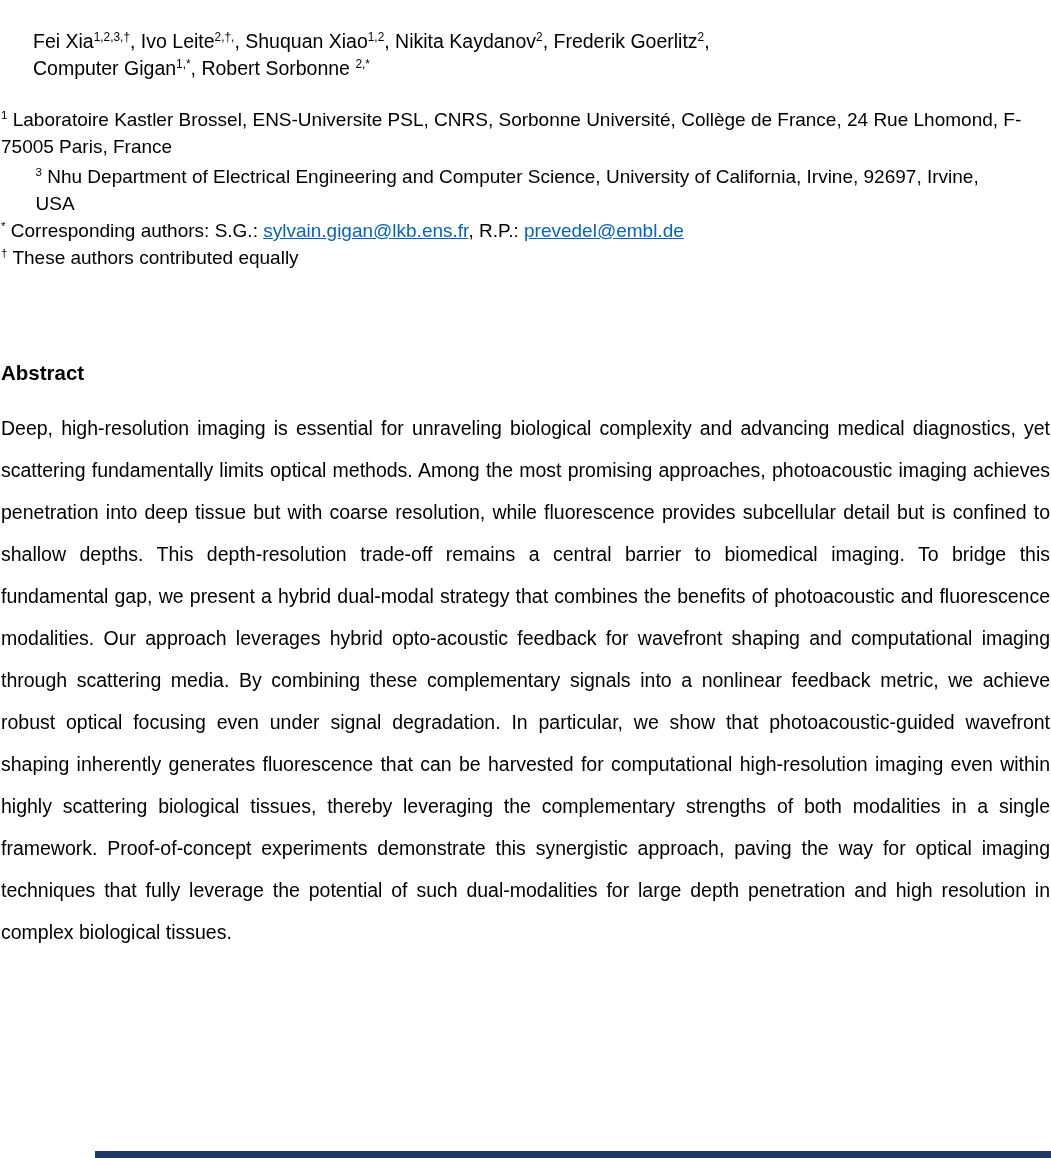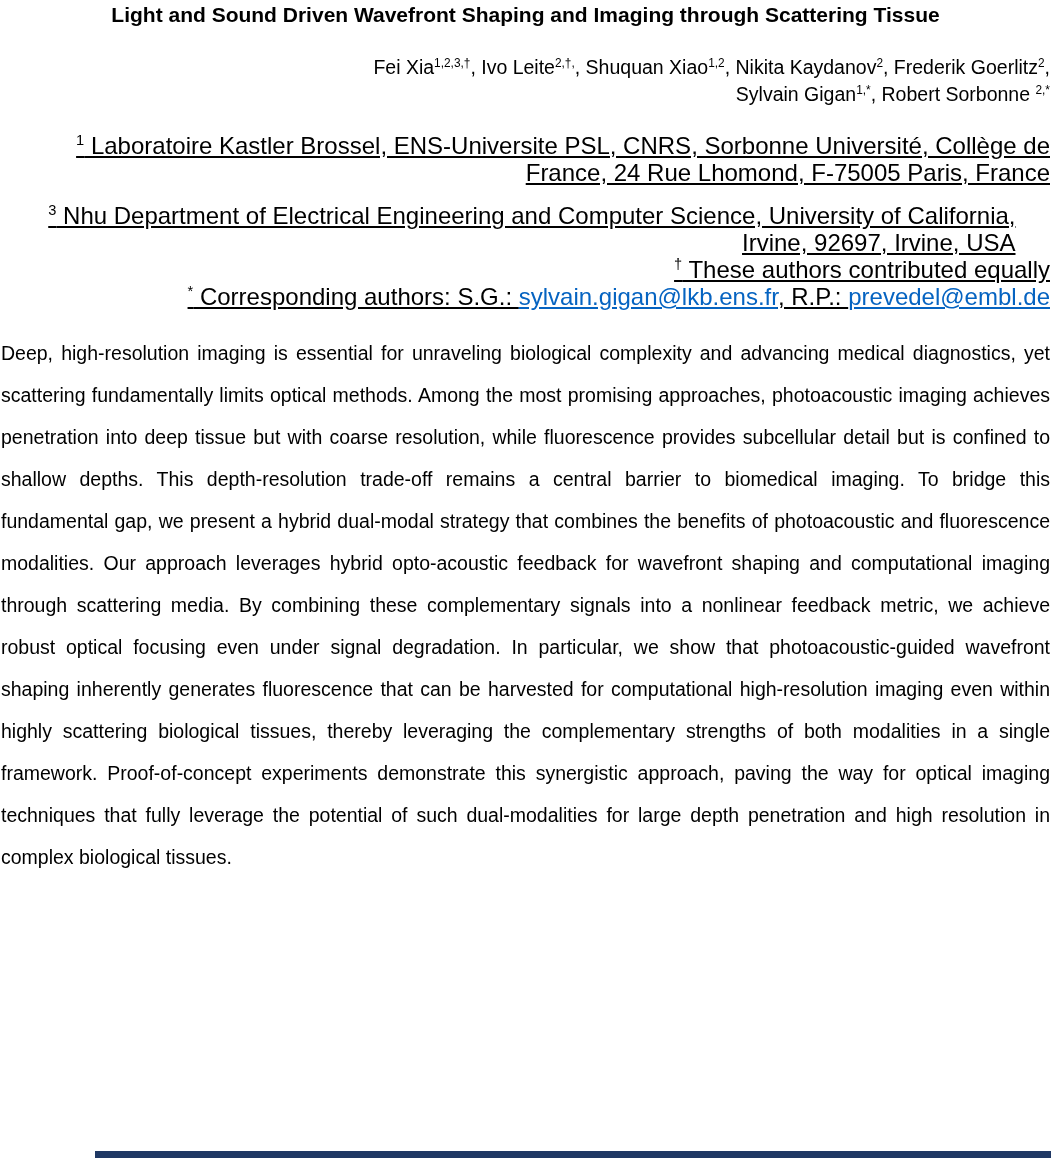--- a/index.html
+++ b/index.html
@@ -15,38 +15,37 @@
 
   .title {
     font-size: 21px;
     font-weight: 700;
     text-align: center;
     line-height: 26px;
   }
 
   .authors {
     margin-top: 26px;
-    text-align: right;
+    text-align: left;
     font-size: 19.5px;
     line-height: 27px;
     margin-left: 32px;
   }
   sup {
     font-size: 61%;
     line-height: 0;
     vertical-align: super;
   }
 
   .aff-group-1 { margin-top: 24px; }
-  .aff-group-2 { margin-top: 16px; }
+  .aff-group-2 { margin-top: 3px; }
   .aff {
-    text-align: right;
-    font-size: 24px;
+    text-align: left;
+    font-size: 19px;
     line-height: 27px;
-    text-decoration: underline;
   }
   .aff.constrained { max-width: 980px; margin-left: auto; margin-right: auto; }
 
   .abstract-heading {
     margin-top: 90px;
     font-size: 20.5px;
     font-weight: 700;
     text-align: left;
   }
   .abstract-body {
@@ -69,35 +68,35 @@
     bottom: 0;
     height: 7px;
     background: #1f3864;
   }
 </style>
 </head>
 <body>
 
 <div class="page">
 
-  <h1 class="title">Light and Sound Driven Wavefront Shaping and Imaging through Scattering Tissue</h1>
 
   <div class="authors">
     <div class="author-line"><span>Fei Xia</span><sup>1,2,3,†</sup><span>, Ivo Leite</span><sup>2,†,</sup><span>, Shuquan Xiao</span><sup>1,2</sup><span>, Nikita Kaydanov</span><sup>2</sup><span>, Frederik Goerlitz</span><sup>2</sup><span>,</span></div>
-    <div class="author-line"><span>Sylvain Gigan</span><sup>1,*</sup><span>, Robert Sorbonne </span><sup>2,*</sup></div>
+    <div class="author-line"><span>Computer Gigan</span><sup>1,*</sup><span>, Robert Sorbonne </span><sup>2,*</sup></div>
   </div>
 
   <div class="aff-group-1">
     <p class="aff"><sup>1</sup><span> Laboratoire Kastler Brossel, ENS-Universite PSL, CNRS, Sorbonne Université, Collège de France, 24 Rue Lhomond, F-75005 Paris, France</span></p>
   </div>
 
   <div class="aff-group-2">
     <p class="aff constrained"><sup>3</sup><span> Nhu Department of Electrical Engineering and Computer Science, University of California, Irvine, 92697, Irvine, USA</span></p>
+    <p class="aff"><sup>*</sup><span> Corresponding authors: S.G.: </span><a class="email" href="#">sylvain.gigan@lkb.ens.fr</a><span>, R.P.: </span><a class="email" href="#">prevedel@embl.de</a></p>
     <p class="aff"><sup>†</sup><span> These authors contributed equally</span></p>
-    <p class="aff"><sup>*</sup><span> Corresponding authors: S.G.: </span><a class="email" href="#">sylvain.gigan@lkb.ens.fr</a><span>, R.P.: </span><a class="email" href="#">prevedel@embl.de</a></p>
   </div>
 
+  <h2 class="abstract-heading">Abstract</h2>
 
   <p class="abstract-body">Deep, high-resolution imaging is essential for unraveling biological complexity and advancing medical diagnostics, yet scattering fundamentally limits optical methods. Among the most promising approaches, photoacoustic imaging achieves penetration into deep tissue but with coarse resolution, while fluorescence provides subcellular detail but is confined to shallow depths. This depth-resolution trade-off remains a central barrier to biomedical imaging. To bridge this fundamental gap, we present a hybrid dual-modal strategy that combines the benefits of photoacoustic and fluorescence modalities. Our approach leverages hybrid opto-acoustic feedback for wavefront shaping and computational imaging through scattering media. By combining these complementary signals into a nonlinear feedback metric, we achieve robust optical focusing even under signal degradation. In particular, we show that photoacoustic-guided wavefront shaping inherently generates fluorescence that can be harvested for computational high-resolution imaging even within highly scattering biological tissues, thereby leveraging the complementary strengths of both modalities in a single framework. Proof-of-concept experiments demonstrate this synergistic approach, paving the way for optical imaging techniques that fully leverage the potential of such dual-modalities for large depth penetration and high resolution in complex biological tissues.</p>
 
 </div>
 
 <div class="bottom-bar" style="background: rgb(31, 56, 100);"></div>
 
 </body></html>

